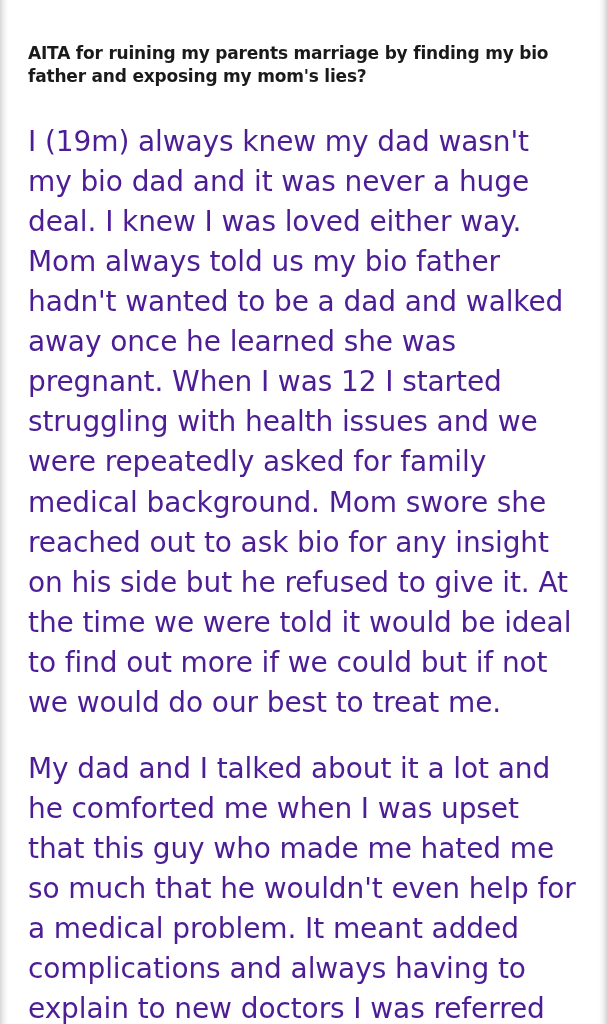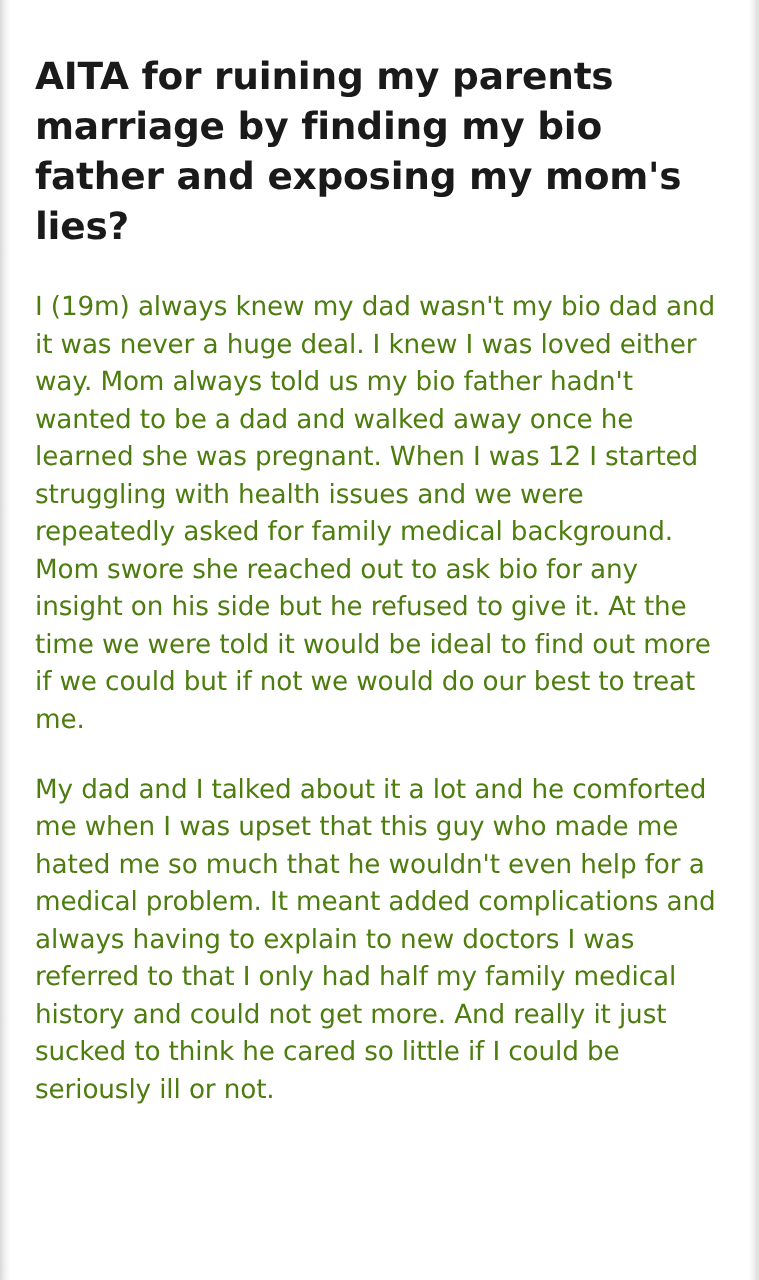--- a/index.html
+++ b/index.html
@@ -34,35 +34,35 @@
     left: 0;
     background: linear-gradient(to right, #d8d8d8 0%, #efefef 45%, #ffffff 100%);
   }
   .edge-right {
     right: 0;
     background: linear-gradient(to left, #d8d8d8 0%, #efefef 45%, #ffffff 100%);
   }
   .post-title {
     margin: 0;
     padding-top: 42px;
-    font-size: 30px;
+    font-size: 17px;
     line-height: 1.33;
     font-weight: bold;
     letter-spacing: -0.2px;
     color: #1a1a1a;
   }
   .post-body {
     padding-top: 24px;
   }
   .post-body p {
-    margin: 4px 0 26px 0;
-    font-size: 21px;
+    margin: 11px 0 26px 0;
+    font-size: 28px;
     line-height: 1.43;
     letter-spacing: -0.1px;
-    color: #4d7c0f;
+    color: #4c1d95;
   }
   .post-body p:last-child {
     margin-bottom: 0;
   }
 </style>
 </head>
 <body>
 
 <div class="page">
 

